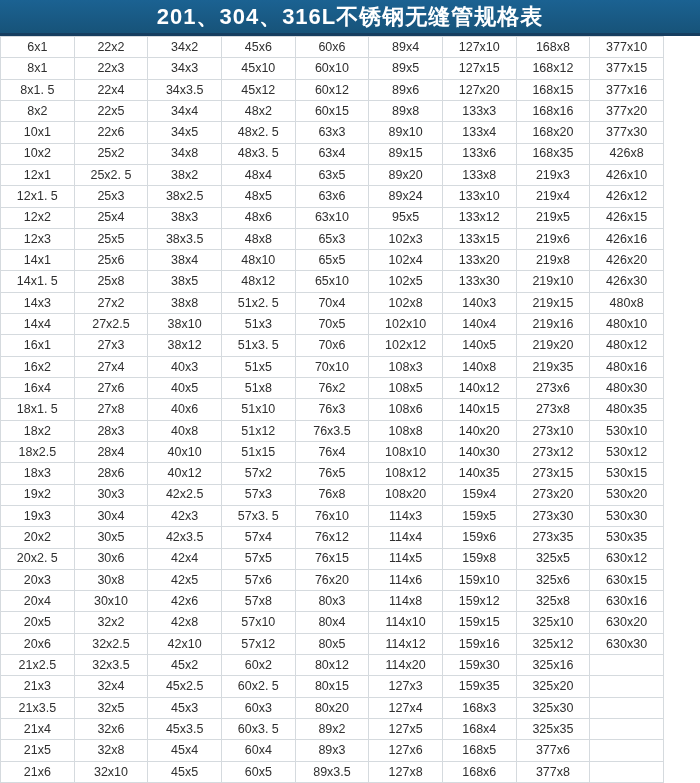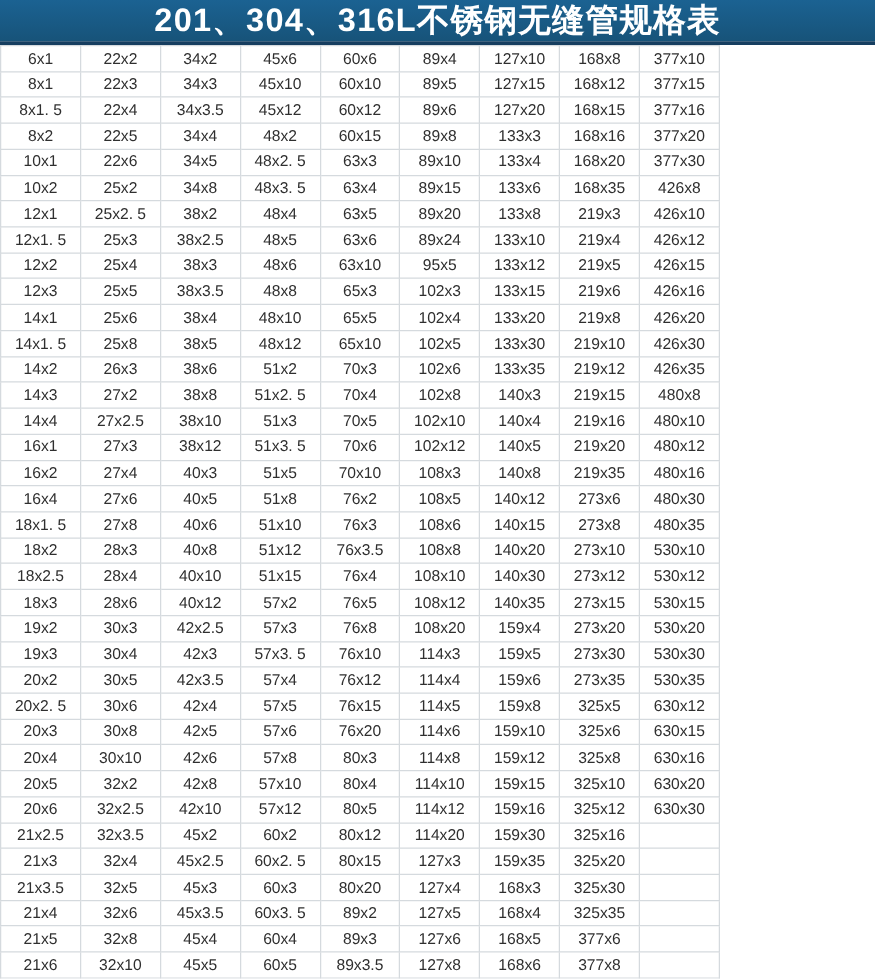--- a/index.html
+++ b/index.html
@@ -21,27 +21,27 @@
     border-bottom: 3px solid var(--header-border, #163e60);
     display: flex;
     align-items: center;
     justify-content: center;
     box-sizing: content-box;
   }
   .title-bar h1 {
     margin: 0;
     padding: 0;
     color: var(--header-text, #ffffff);
-    font-size: 26px;
+    font-size: 22px;
     font-weight: bold;
     letter-spacing: 1px;
     white-space: nowrap;
   }
   table.spec {
-    width: 576px;
+    width: 664px;
     height: 747px;
     border-collapse: collapse;
     table-layout: fixed;
     border: 1px solid var(--grid-border, #d5dade);
     padding-left: 32px;
   }
   table.spec td {
     border: 1px solid var(--grid-border, #d5dade);
     background: var(--row-bg, #ffffff);
     text-align: center;
@@ -189,31 +189,20 @@
           <td>25x8</td>
           <td>38x5</td>
           <td>48x12</td>
           <td>65x10</td>
           <td>102x5</td>
           <td>133x30</td>
           <td>219x10</td>
           <td>426x30</td>
         </tr>
         <tr>
-          <td>14x2</td>
-          <td>26x3</td>
-          <td>38x6</td>
-          <td>51x2</td>
-          <td>70x3</td>
-          <td>102x6</td>
-          <td>133x35</td>
-          <td>219x12</td>
-          <td>426x35</td>
-        </tr>
-        <tr>
           <td>14x3</td>
           <td>27x2</td>
           <td>38x8</td>
           <td>51x2. 5</td>
           <td>70x4</td>
           <td>102x8</td>
           <td>140x3</td>
           <td>219x15</td>
           <td>480x8</td>
         </tr>

